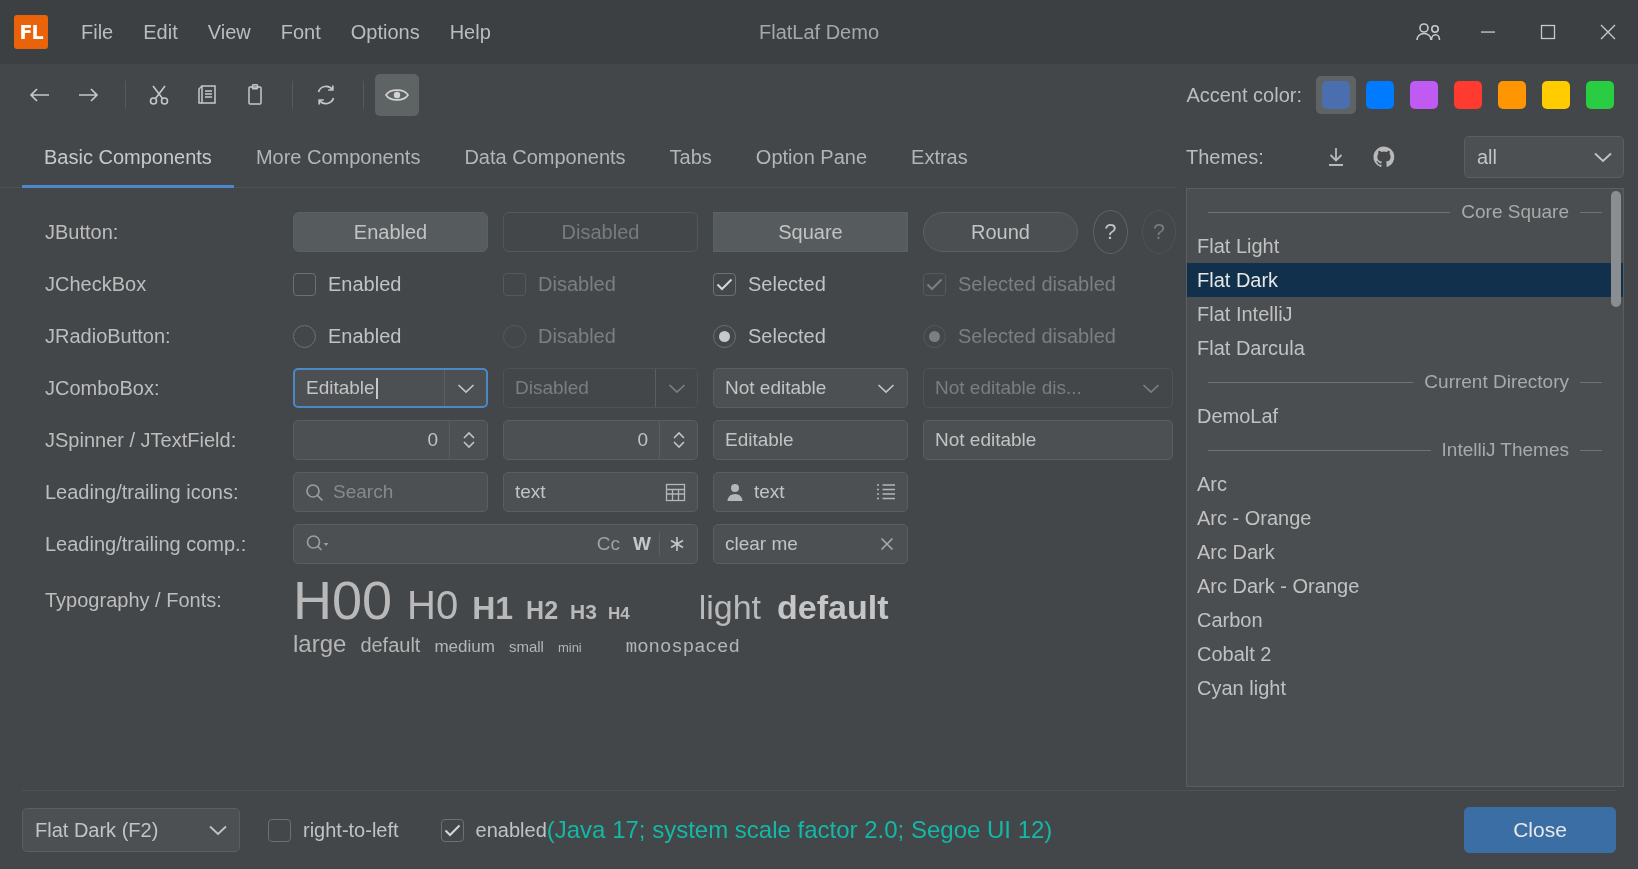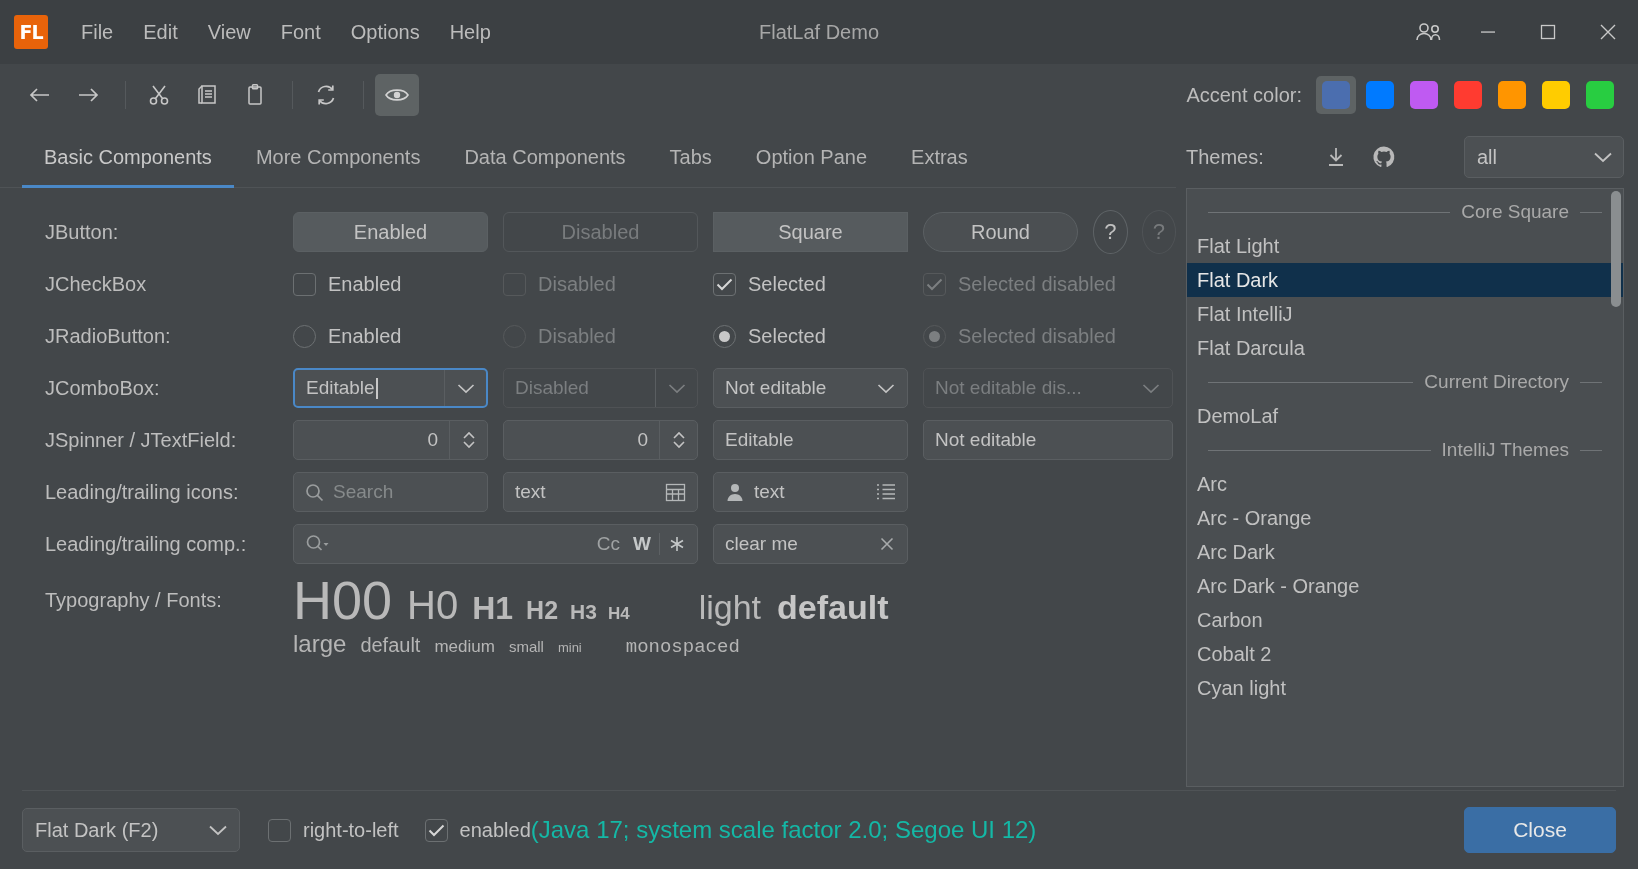--- a/index.html
+++ b/index.html
@@ -282,21 +282,21 @@
   .status-combo .caret { width: 42px; display: flex; align-items: center; justify-content: center; }
   .status-info {
     flex: 1 1 auto; text-align: left; font-size: 24px; color: #14b8a6;
   }
   .close-btn {
     width: 152px; height: 46px; border-radius: 5px;
     background: #3a6ea5; border: 1px solid #3a6ea5;
     display: flex; align-items: center; justify-content: center;
     font-size: 21px; color: #e8e8e8; cursor: default;
   }
-  .status-opt { margin-right: 26px; }
+  .status-opt { margin-right: 42px; }
 </style>
 </head>
 <body>
 
 <div id="app">
 
   <div class="titlebar">
     <div class="app-logo">
       <span>FL</span>
     </div>

